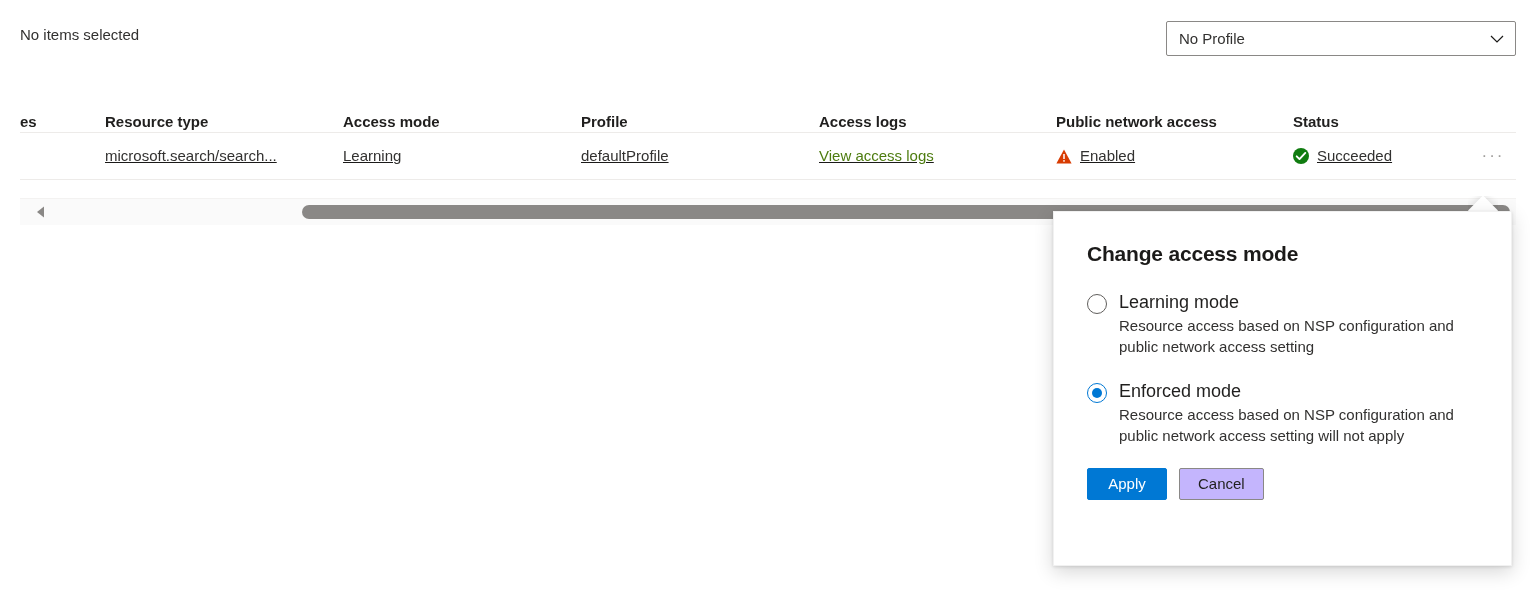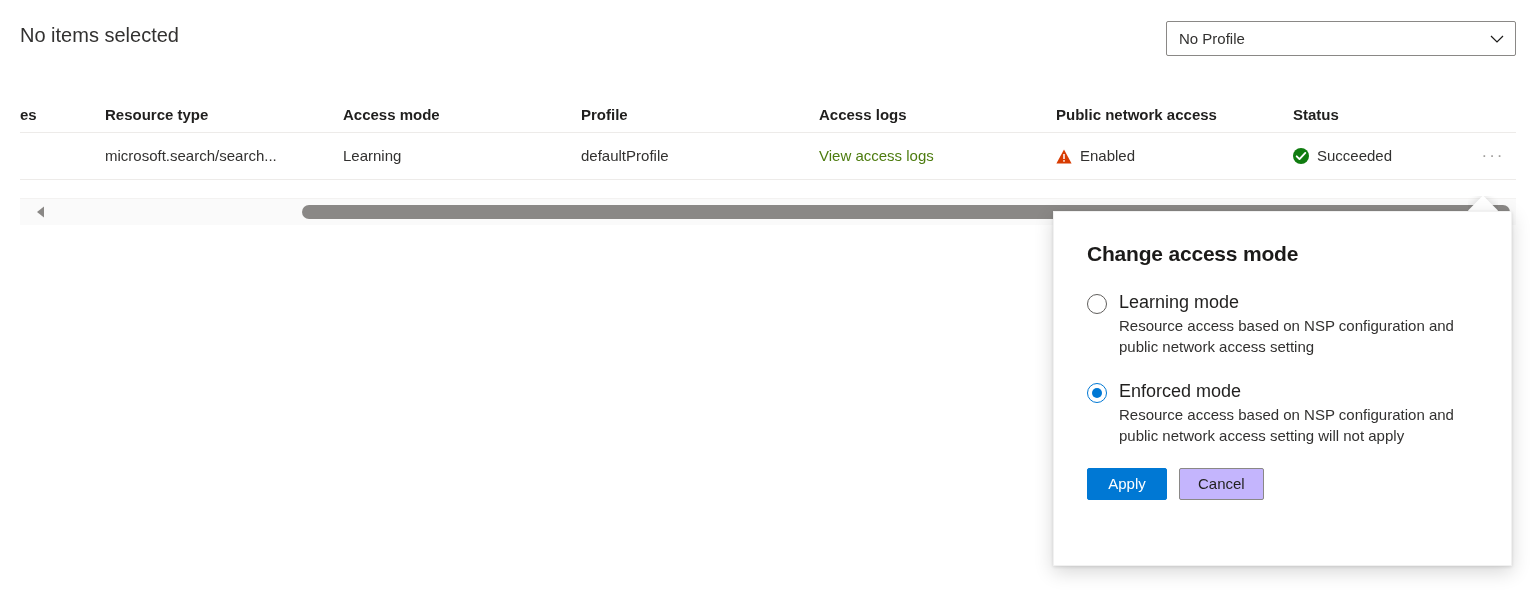--- a/index.html
+++ b/index.html
@@ -26,21 +26,21 @@
   .topbar {
     position: absolute;
     left: 0; top: 0;
     width: 1532px;
     height: 70px;
   }
   .selection-status {
     position: absolute;
     left: 20px;
     top: 24px;
-    font-size: 20px;
+    font-size: 15px;
     color: #323130;
     line-height: 22px;
     white-space: nowrap;
   }
   .grouping-dropdown {
     position: absolute;
     left: 1166px;
     top: 21px;
     width: 350px;
     height: 35px;
@@ -70,41 +70,42 @@
 
   
   .grid {
     position: absolute;
     left: 20px;
     top: 86px;
     width: 1496px;
   }
   .grid-header {
     display: flex;
-    align-items: center;
+    align-items: flex-end;
     height: 47px;
     border-bottom: 1px solid #edebe9;
     padding-top: 12px;
   }
   .grid-header .th {
     font-size: 15px;
     font-weight: 600;
     color: #201f1e;
     line-height: 20px;
     white-space: nowrap;
     overflow: hidden;
     padding-right: 8px;
   }
   .grid-row {
     display: flex;
     align-items: center;
     height: 47px;
     border-bottom: 1px solid #edebe9;
     background: #ffffff;
     cursor: default;
+    text-decoration: underline;
   }
   .grid-row .td {
     font-size: 15px;
     color: #323130;
     line-height: 20px;
     white-space: nowrap;
     overflow: hidden;
     text-overflow: ellipsis;
     padding-right: 8px;
     display: flex;

